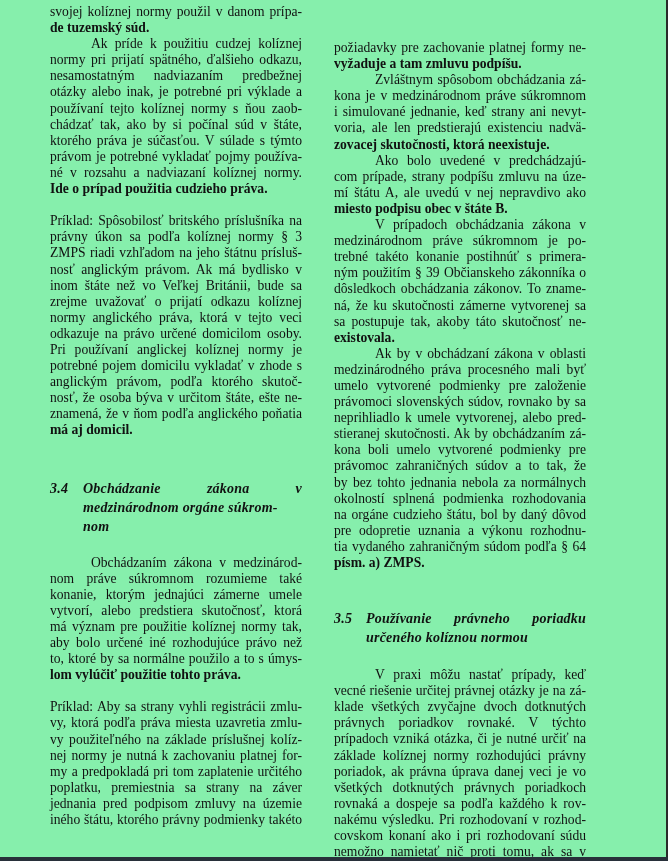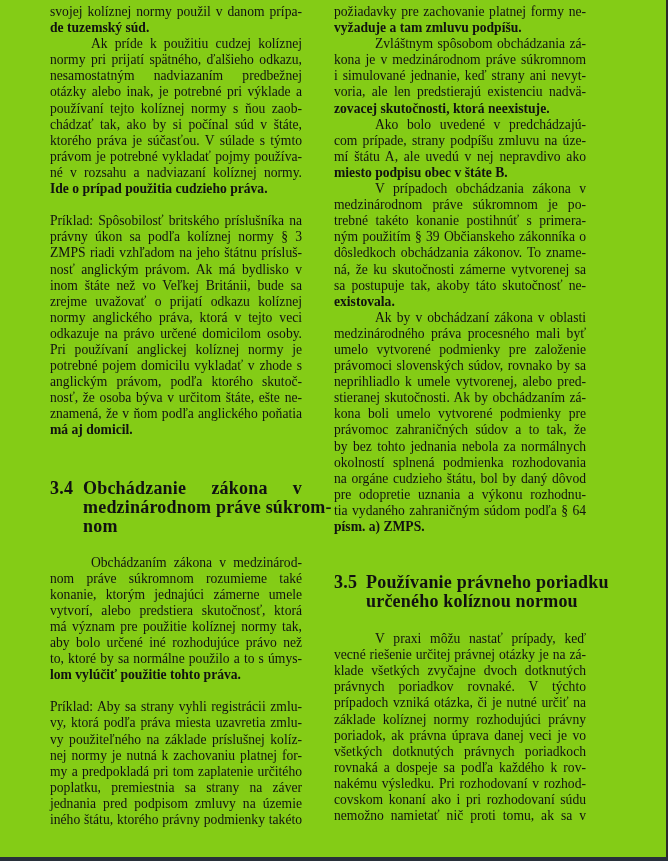--- a/index.html
+++ b/index.html
@@ -14,61 +14,62 @@
       overflow: hidden;
       font-family: "Liberation Serif", "DejaVu Serif", serif;
       color: #111111;
     }
     .page {
       position: absolute;
       left: 0;
       top: 0;
       width: 666px;
       height: 857px;
-      background: #84cc16;
+      background: #86efac;
       border-right: 2px solid #2a2a2a;
     }
     .bottom-bar {
       position: absolute;
       left: 0;
       top: 857px;
       width: 668px;
       height: 4px;
       background: #28303a;
     }
     .col {
       position: absolute;
       top: 4px;
       width: 252px;
       font-size: 13.6px;
       line-height: 16.1px;
     }
     .col-left { left: 50px; }
-    .col-right { left: 334px; }
+    .col-right { left: 334px; margin-top: 36px; }
     .line {
       display: block;
       white-space: nowrap;
       height: 16.1px;
       text-align: justify;
       text-align-last: justify;
     }
     .line.last {
       text-align-last: left;
       font-weight: bold;
     }
     .line.indent {
       padding-left: 41px;
     }
     .gap { display: block; height: 16.1px; }
     .gap-lg { display: block; height: 32px; }
     .heading {
       font-weight: bold;
-      font-size: 18px;
+      font-size: 14px;
       line-height: 19px;
       letter-spacing: 0.2px;
+      font-style: italic;
     }
     .heading .hline {
       display: block;
       white-space: nowrap;
     }
     .h34 .num {
       display: inline-block;
       width: 33px;
     }
     .h34 .hline.first {
@@ -132,21 +133,21 @@
       <span class="line">Pri používaní anglickej kolíznej normy  je</span>
       <span class="line">potrebné pojem domicilu vykladať v  zhode s</span>
       <span class="line">anglickým právom, podľa ktorého skutoč-</span>
       <span class="line">nosť,  že osoba býva v určitom štáte, ešte ne-</span>
       <span class="line">znamená, že v ňom podľa anglického poňatia</span>
       <span class="line last">má aj domicil.</span>
     </div>
     <span class="gap-lg" style="height:40px"></span>
     <div class="heading h34">
       <span class="hline first"><span class="num">3.4</span><span>Obchádzanie zákona v</span></span>
-      <span class="hline cont">medzinárodnom práve súkrom-</span>
+      <span class="hline cont">medzinárodnom orgáne súkrom-</span>
       <span class="hline cont">nom</span>
     </div>
     <span class="gap" style="height:19px"></span>
     <div>
       <span class="line indent">Obchádzaním zákona v medzinárod-</span>
       <span class="line">nom práve súkromnom rozumieme také</span>
       <span class="line">konanie, ktorým jednajúci zámerne umele</span>
       <span class="line">vytvorí,  alebo predstiera skutočnosť, ktorá</span>
       <span class="line">má význam pre použitie kolíznej normy tak,</span>
       <span class="line">aby bolo určené iné rozhodujúce právo než</span>

